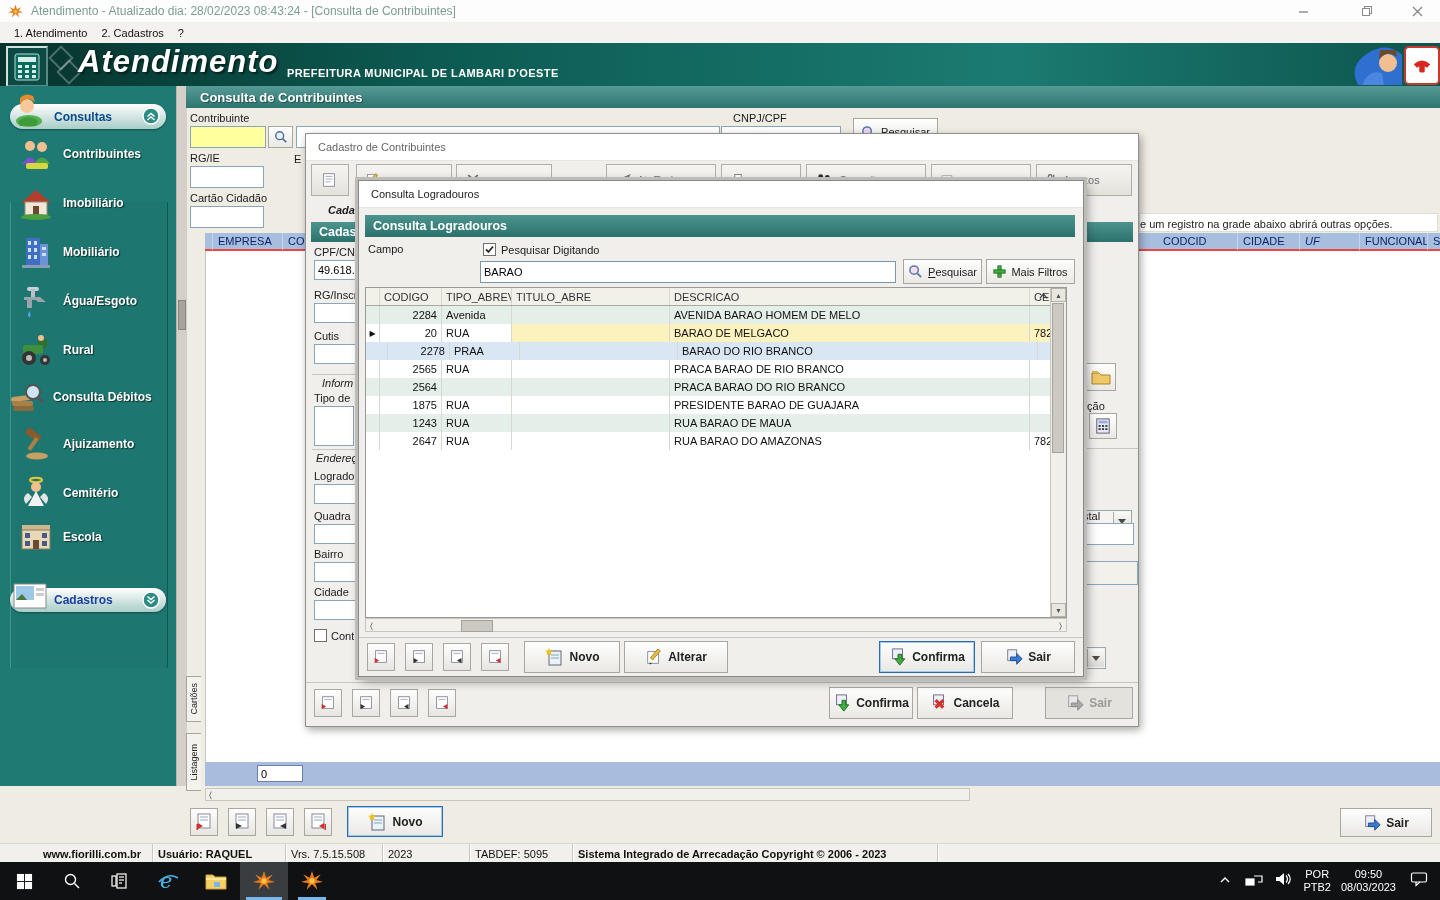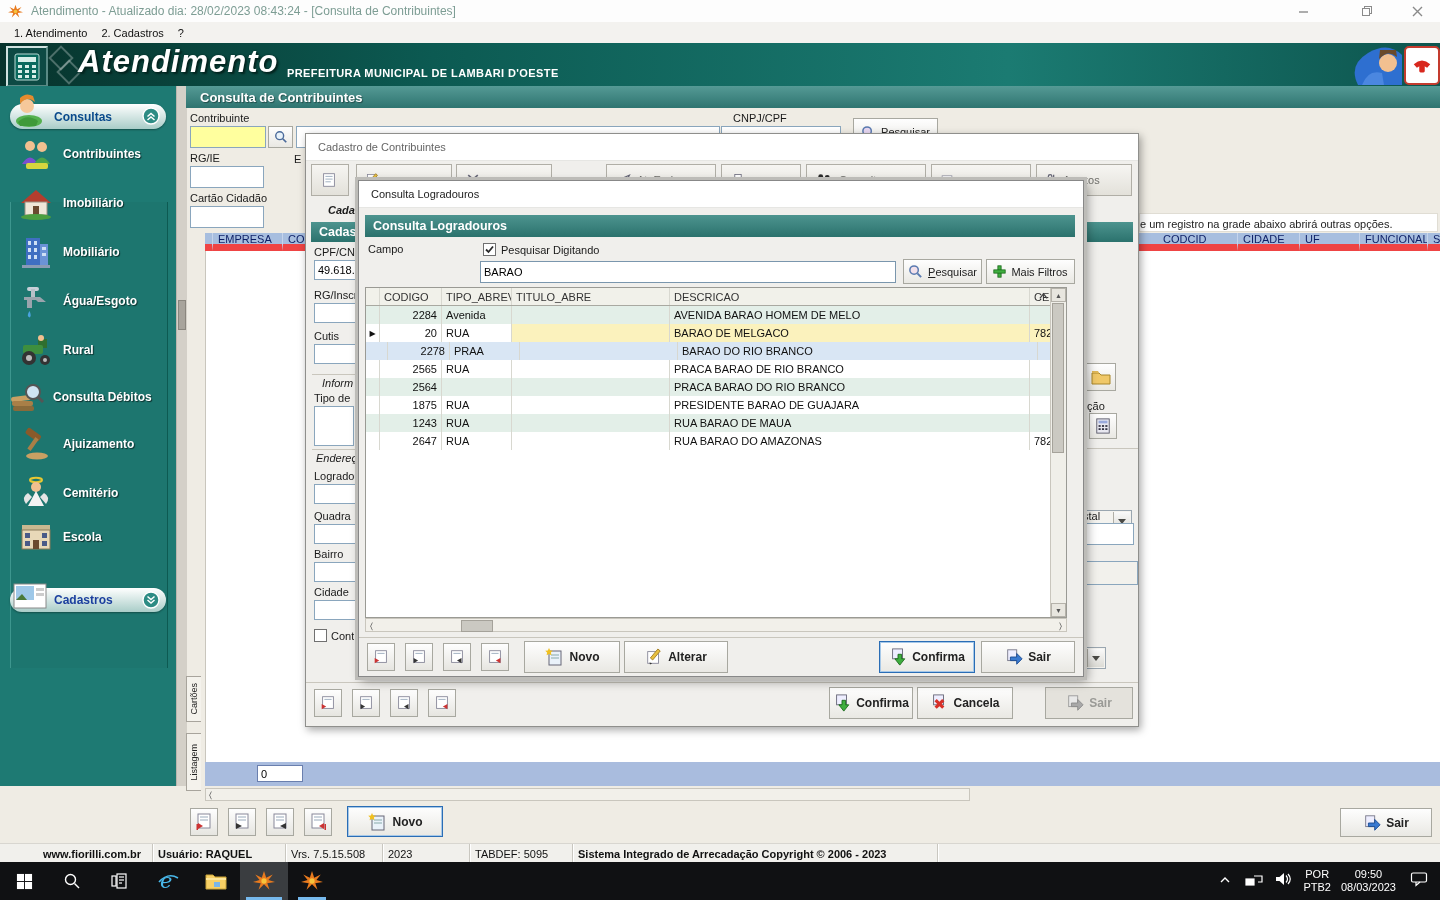--- a/index.html
+++ b/index.html
@@ -32,21 +32,21 @@
   .sidepanel{position:absolute;left:10px;top:116px;width:156px;height:466px;border-left:1px solid #3d968e;border-right:1px solid #0d5a52;background:rgba(0,0,0,0.03);}
   .pill{position:absolute;left:10px;width:156px;height:25px;border-radius:13px;background:linear-gradient(#ffffff,#a9cdc8);display:flex;align-items:center;box-shadow:0 1px 2px rgba(0,0,0,.35);}
   .pill .pl{font-size:12px;font-weight:bold;margin-left:44px;}
   .sideitem{position:absolute;left:18px;width:150px;height:44px;display:flex;align-items:center;}
   .sideitem .sl{font-size:12px;font-weight:bold;color:#fff;text-shadow:1px 1px 1px rgba(0,0,0,.6);margin-left:9px;white-space:nowrap;}
   .scrollstrip{left:176px;top:86px;width:10px;height:700px;background:#d4d0c8;border-left:1px solid #bab6ae;}
   .scrollthumb{position:absolute;left:1px;top:214px;width:8px;height:30px;background:#a8a49c;border:1px solid #8a867e;box-sizing:border-box;}
   
   .ctheader{left:186px;top:86px;width:1254px;height:22px;background:linear-gradient(#559a95,#2e7470);display:flex;align-items:center;}
   .ctheader span{font-size:13px;font-weight:bold;color:#fff;margin-left:14px;text-shadow:1px 1px 1px rgba(0,0,0,.4);}
-  .gridhdr{background:#a7bedf;border-right:1px solid #c5d4ec;border-bottom:7px solid #ef4444;color:#0d1f66;font-size:11px;display:flex;align-items:center;padding-left:5px;box-sizing:border-box;overflow:hidden;white-space:nowrap;}
+  .gridhdr{background:#a7bedf;border-right:1px solid #c5d4ec;border-bottom:2px solid #ef4444;color:#0d1f66;font-size:11px;display:flex;align-items:center;padding-left:5px;box-sizing:border-box;overflow:hidden;white-space:nowrap;}
   .vtab{background:#f4f2ec;border:1px solid #a8a49c;border-right:none;box-sizing:border-box;display:flex;align-items:center;justify-content:center;}
   .vtab span{writing-mode:vertical-rl;transform:rotate(180deg);font-size:9px;color:#222;}
   .blueband{left:205px;top:762px;width:1235px;height:24px;background:#a9bcde;}
   .hscroll{background:#f2f0ea;border:1px solid #c9c6bd;box-sizing:border-box;}
   .arrowglyph{font-size:9px;color:#555;}
   
   .dialog{background:#f0efec;border:1px solid #8f8f8c;box-shadow:2px 3px 8px rgba(0,0,0,.35);}
   .dlg-title{height:26px;background:#fff;display:flex;align-items:center;border-bottom:1px solid #e6e6e3;}
   .dlg-title span{font-size:11px;margin-left:12px;white-space:nowrap;}
   .tealhdr{background:linear-gradient(#4d948f,#2b726d);color:#fff;font-weight:bold;font-size:12.5px;display:flex;align-items:center;}
@@ -341,21 +341,21 @@
     <span class="lbl" style="font-size:11px;color:#222;">e um registro na grade abaixo abrirá outras opções.</span>
   </div>
 
   <div class="abs" style="left:205px;top:233px;width:1235px;height:18px;background:#a7bedf;display:flex;">
     <div class="gridhdr" style="width:8px;padding:0;"></div>
     <div class="gridhdr" style="width:70px;">EMPRESA</div>
     <div class="gridhdr" style="width:70px;">COD</div>
     <div class="gridhdr" style="flex:1;border-right:none;"></div>
     <div class="gridhdr" style="width:80px;">CODCID</div>
     <div class="gridhdr" style="width:62px;">CIDADE</div>
-    <div class="gridhdr" style="width:60px;">UF</div>
+    <div class="gridhdr" style="width:60px;font-style:italic;">UF</div>
     <div class="gridhdr" style="width:68px;">FUNCIONAL</div>
     <div class="gridhdr" style="width:12px;border-right:none;">S</div>
   </div>
   <div class="abs" style="left:205px;top:251px;width:1235px;height:511px;background:#fff;border-left:1px solid #c9c6bd;box-sizing:border-box;"></div>
 
   <div class="abs vtab" style="left:186px;top:676px;width:15px;height:46px;">
       <span>Cartões</span>
     </div>
   <div class="abs vtab" style="left:186px;top:733px;width:15px;height:58px;">
       <span>Listagem</span>

